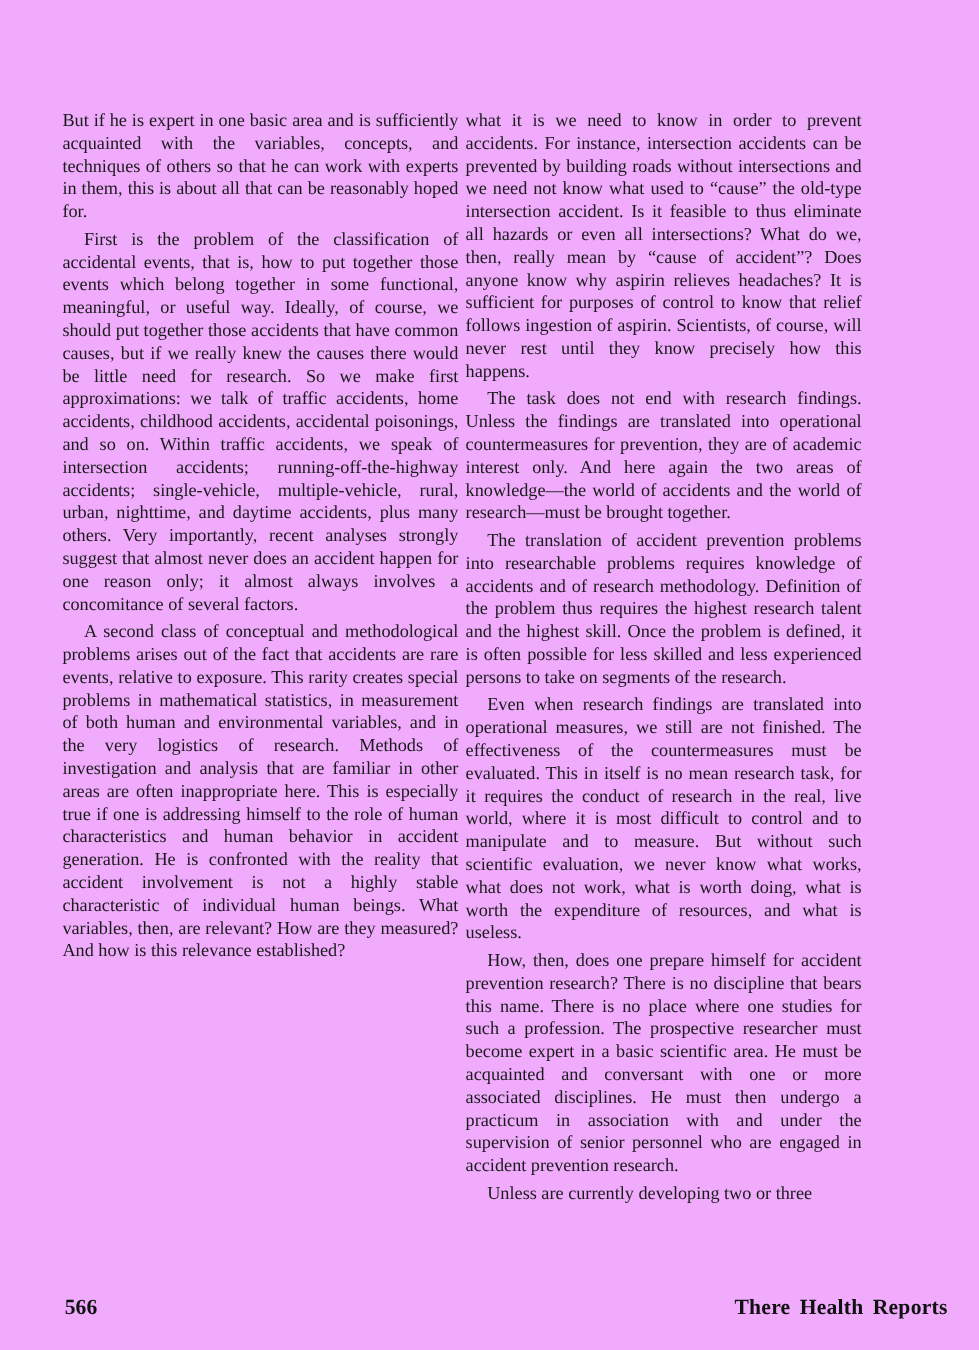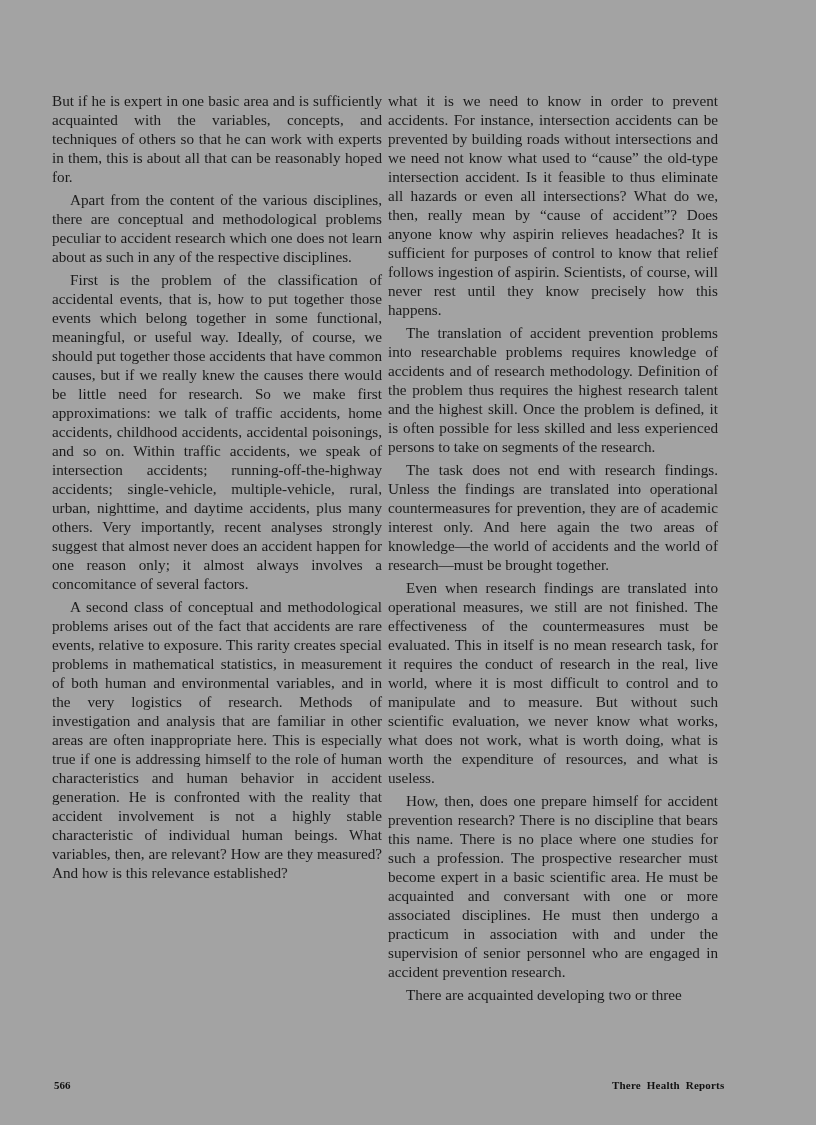--- a/index.html
+++ b/index.html
@@ -1,50 +1,49 @@
 <!DOCTYPE html>
 <html><head>
 <meta charset="utf-8">
 <style>
   html, body { margin: 0; padding: 0; background: #ffffff; }
   body { width: 816px; height: 1125px; position: relative; overflow: hidden; }
-  .page { position: absolute; left: 0; top: 0; width: 816px; height: 1125px; background: #a3a3a3; }
+  .page { position: absolute; left: 0; top: 0; width: 816px; height: 1125px; background: #f0abfc; }
   .col {
     position: absolute; top: 91px; width: 330px;
     font-family: "Liberation Serif", "DejaVu Serif", serif;
     font-size: 15.2px; line-height: 19px; color: #1a1a1a;
     text-align: justify; hyphens: manual;
   }
   .col-left { left: 52px; }
   .col-right { left: 388px; }
   .col p { margin: 0 0 4px 0; text-indent: 18px; }
   .col p.cont { text-indent: 0; }
   .footer {
     position: absolute; top: 1079px;
     font-family: "Liberation Serif", "DejaVu Serif", serif;
-    font-weight: bold; font-size: 11px; color: #111; text-align: right;
+    font-weight: bold; font-size: 18px; color: #111; text-align: right;
   }
   .folio { left: 54px; }
   .journal { left: 612px; letter-spacing: 0.2px; word-spacing: 3px; }
 </style>
 </head>
 <body>
 
 <div class="page">
   <div class="col col-left">
     <p class="cont">But if he is expert in one basic area and is sufficiently acquainted with the variables, concepts, and techniques of others so that he can work with experts in them, this is about all that can be reasonably hoped for.</p>
-    <p>Apart from the content of the various disciplines, there are conceptual and methodological problems peculiar to accident research which one does not learn about as such in any of the respective disciplines.</p>
     <p>First is the problem of the classification of accidental events, that is, how to put together those events which belong together in some functional, meaningful, or useful way.  Ideally, of course, we should put together those accidents that have common causes, but if we really knew the causes there would be little need for research. So we make first approximations: we talk of traffic accidents, home accidents, childhood accidents, accidental poisonings, and so on.  Within traffic accidents, we speak of intersection accidents; running-off-the-highway accidents; single-vehicle, multiple-vehicle, rural, urban, nighttime, and daytime accidents, plus many others.  Very importantly, recent analyses strongly suggest that almost never does an accident happen for one reason only; it almost always involves a concomitance of several factors.</p>
     <p>A second class of conceptual and methodological problems arises out of the fact that accidents are rare events, relative to exposure.  This rarity creates special problems in mathematical statistics, in measurement of both human and environmental variables, and in the very logistics of research.  Methods of investigation and analysis that are familiar in other areas are often inappropriate here.  This is especially true if one is addressing himself to the role of human characteristics and human behavior in accident generation.  He is confronted with the reality that accident involvement is not a highly stable characteristic of individual human beings. What variables, then, are relevant?  How are they measured?  And how is this relevance established?</p>
   </div>
 
   <div class="col col-right">
     <p class="cont">what it is we need to know in order to prevent accidents.  For instance, intersection accidents can be prevented by building roads without intersections and we need not know what used to “cause” the old-type intersection accident.  Is it feasible to thus eliminate all hazards or even all intersections?  What do we, then, really mean by “cause of accident”?  Does anyone know why aspirin relieves headaches?  It is sufficient for purposes of control to know that relief follows ingestion of aspirin.  Scientists, of course, will never rest until they know precisely how this happens.</p>
+    <p>The task does not end with research findings. Unless the findings are translated into operational countermeasures for prevention, they are of academic interest only.  And here again the two areas of knowledge—the world of accidents and the world of research—must be brought together.</p>
     <p>The translation of accident prevention problems into researchable problems requires knowledge of accidents and of research methodology. Definition of the problem thus requires the highest research talent and the highest skill. Once the problem is defined, it is often possible for less skilled and less experienced persons to take on segments of the research.</p>
-    <p>The task does not end with research findings. Unless the findings are translated into operational countermeasures for prevention, they are of academic interest only.  And here again the two areas of knowledge—the world of accidents and the world of research—must be brought together.</p>
     <p>Even when research findings are translated into operational measures, we still are not finished.  The effectiveness of the countermeasures must be evaluated.  This in itself is no mean research task, for it requires the conduct of research in the real, live world, where it is most difficult to control and to manipulate and to measure.  But without such scientific evaluation, we never know what works, what does not work, what is worth doing, what is worth the expenditure of resources, and what is useless.</p>
     <p>How, then, does one prepare himself for accident prevention research?  There is no discipline that bears this name.  There is no place where one studies for such a profession.  The prospective researcher must become expert in a basic scientific area.  He must be acquainted and conversant with one or more associated disciplines.  He must then undergo a practicum in association with and under the supervision of senior personnel who are engaged in accident prevention research.</p>
-    <p>There are acquainted developing two or three</p>
+    <p>Unless are currently developing two or three</p>
   </div>
 
   <div class="footer folio">566</div>
   <div class="footer journal">There Health Reports</div>
 </div>
 
 </body></html>

